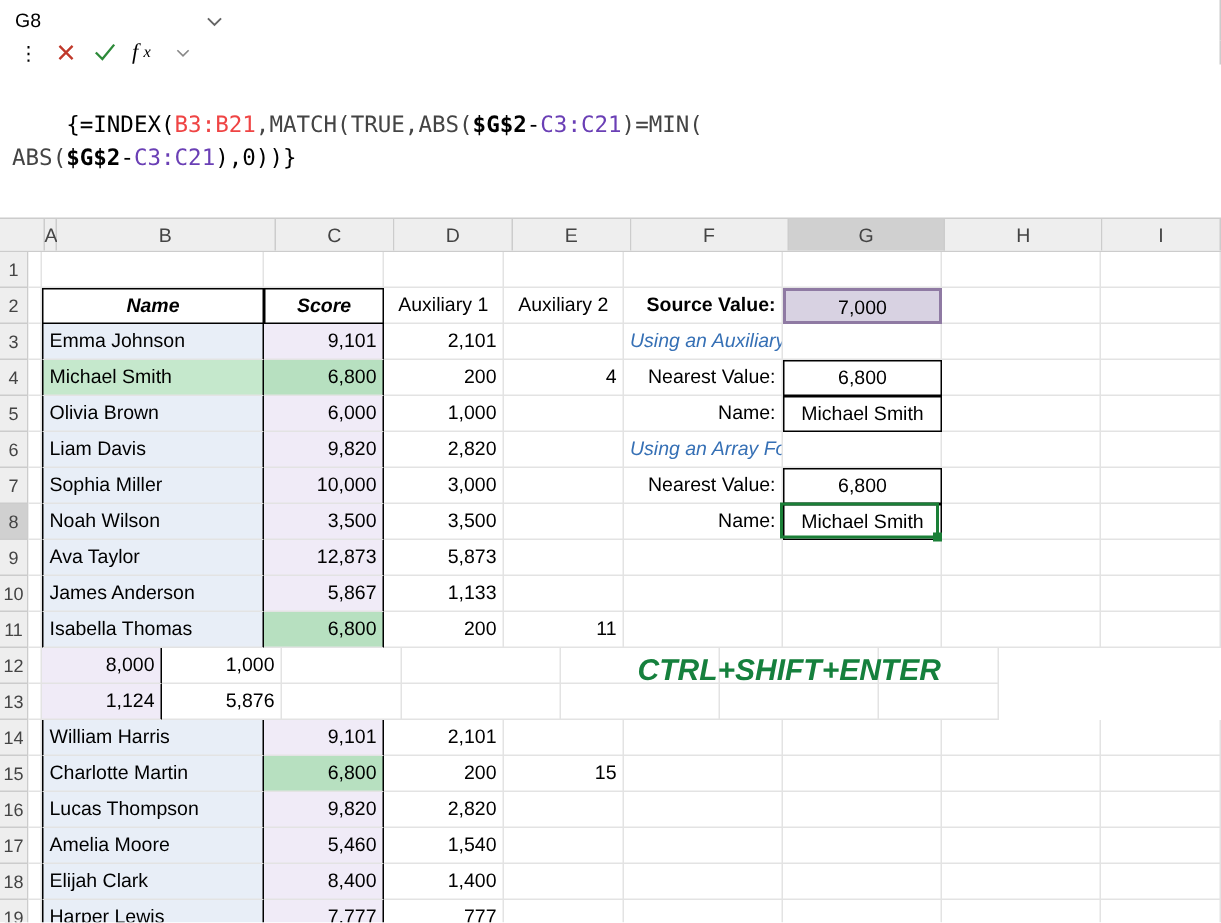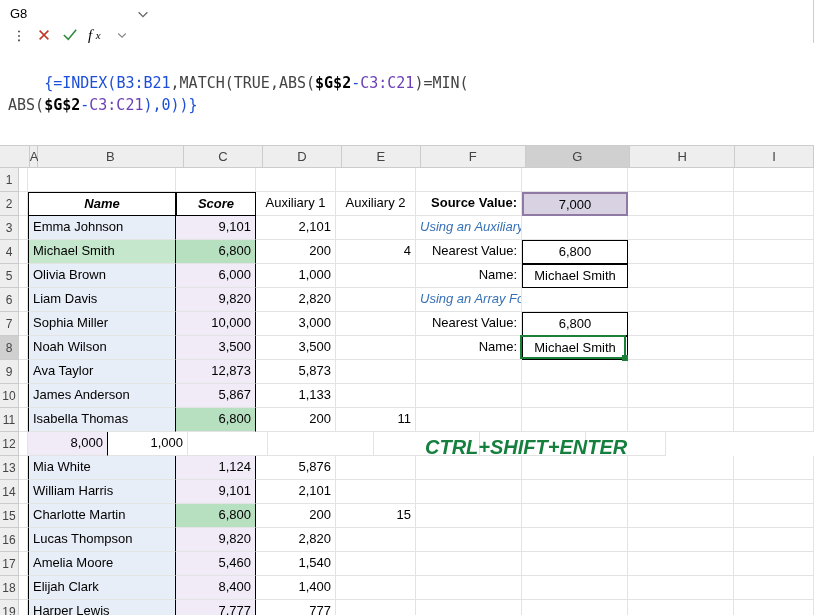--- a/index.html
+++ b/index.html
@@ -9,24 +9,24 @@
   
   .fbar { display: flex; align-items: stretch; border-bottom: 1px solid #ccc; background: #fff; flex-direction: column; }
   .namebox-wrap { display: flex; align-items: center; border-right: 1px solid #ccc; padding: 4px 6px; }
   .namebox { width: 130px; border: none; font-size: 13px; padding: 2px 4px; outline: none; }
   .chev { cursor: pointer; display:inline-flex; }
   .fctrls { display: flex; align-items: center; gap: 10px; padding: 0 10px; border-right:1px solid #ccc;}
   .fctrls span { cursor: pointer; display:inline-flex; align-items:center; width:16px; height:16px; justify-content:center;}
   .icon-fx { font-style: italic; font-family: "Times New Roman", serif; font-size: 15px; }
   .formula { flex: 1; padding: 6px 8px; font-family: Consolas, monospace; font-size: 15px; line-height: 1.5; white-space: pre-wrap; }
   .formula .fn { color: #444; }
-  .formula .rngB { color: #1d4ed8; }
+  .formula .rngB { color: #ef4444; }
   .formula .rngC { color: #6a3fb5; }
   .formula .rngG { color: #000000; font-weight: bold; }
-  .formula .op, .formula .num, .formula .br { color: #1d4ed8; }
+  .formula .op, .formula .num, .formula .br { color: #000000; }
   
   
   .grid { position: relative; }
   .hdrrow { display: flex; background: #fff; border-bottom:1px solid #ccc;}
   .corner { width: 30px; border-right: 1px solid #ccc; background:#eee; }
   .colhdr { text-align: center; font-size: 13px; color:#444; border-right:1px solid #ccc; padding:3px 0; background:#eee;}
   .colhdr.sel { background:#d0d0d0; }
   .body { display:flex; }
   .rowh-col { width:30px; }
   .rowh { height:24px; line-height:24px; text-align:center; font-size:12px; color:#444; border-right:1px solid #ccc; border-bottom:1px solid #ccc; background:#eee;}
@@ -264,21 +264,20 @@
             <div class="cell cC colC r">8,000</div>
             <div class="cell cD r">1,000</div>
             <div class="cell cE r"></div>
             <div class="cell cF"></div>
             <div class="cell cG"></div>
             <div class="cell cH"></div>
             <div class="cell cI"></div>
           </div>
           <div class="row">
             <div class="cell cA"></div>
-            <div class="cell cB colB">Mia White</div>
             <div class="cell cC colC r">1,124</div>
             <div class="cell cD r">5,876</div>
             <div class="cell cE r"></div>
             <div class="cell cF"></div>
             <div class="cell cG"></div>
             <div class="cell cH"></div>
             <div class="cell cI"></div>
           </div>
           <div class="row">
             <div class="cell cA"></div>

